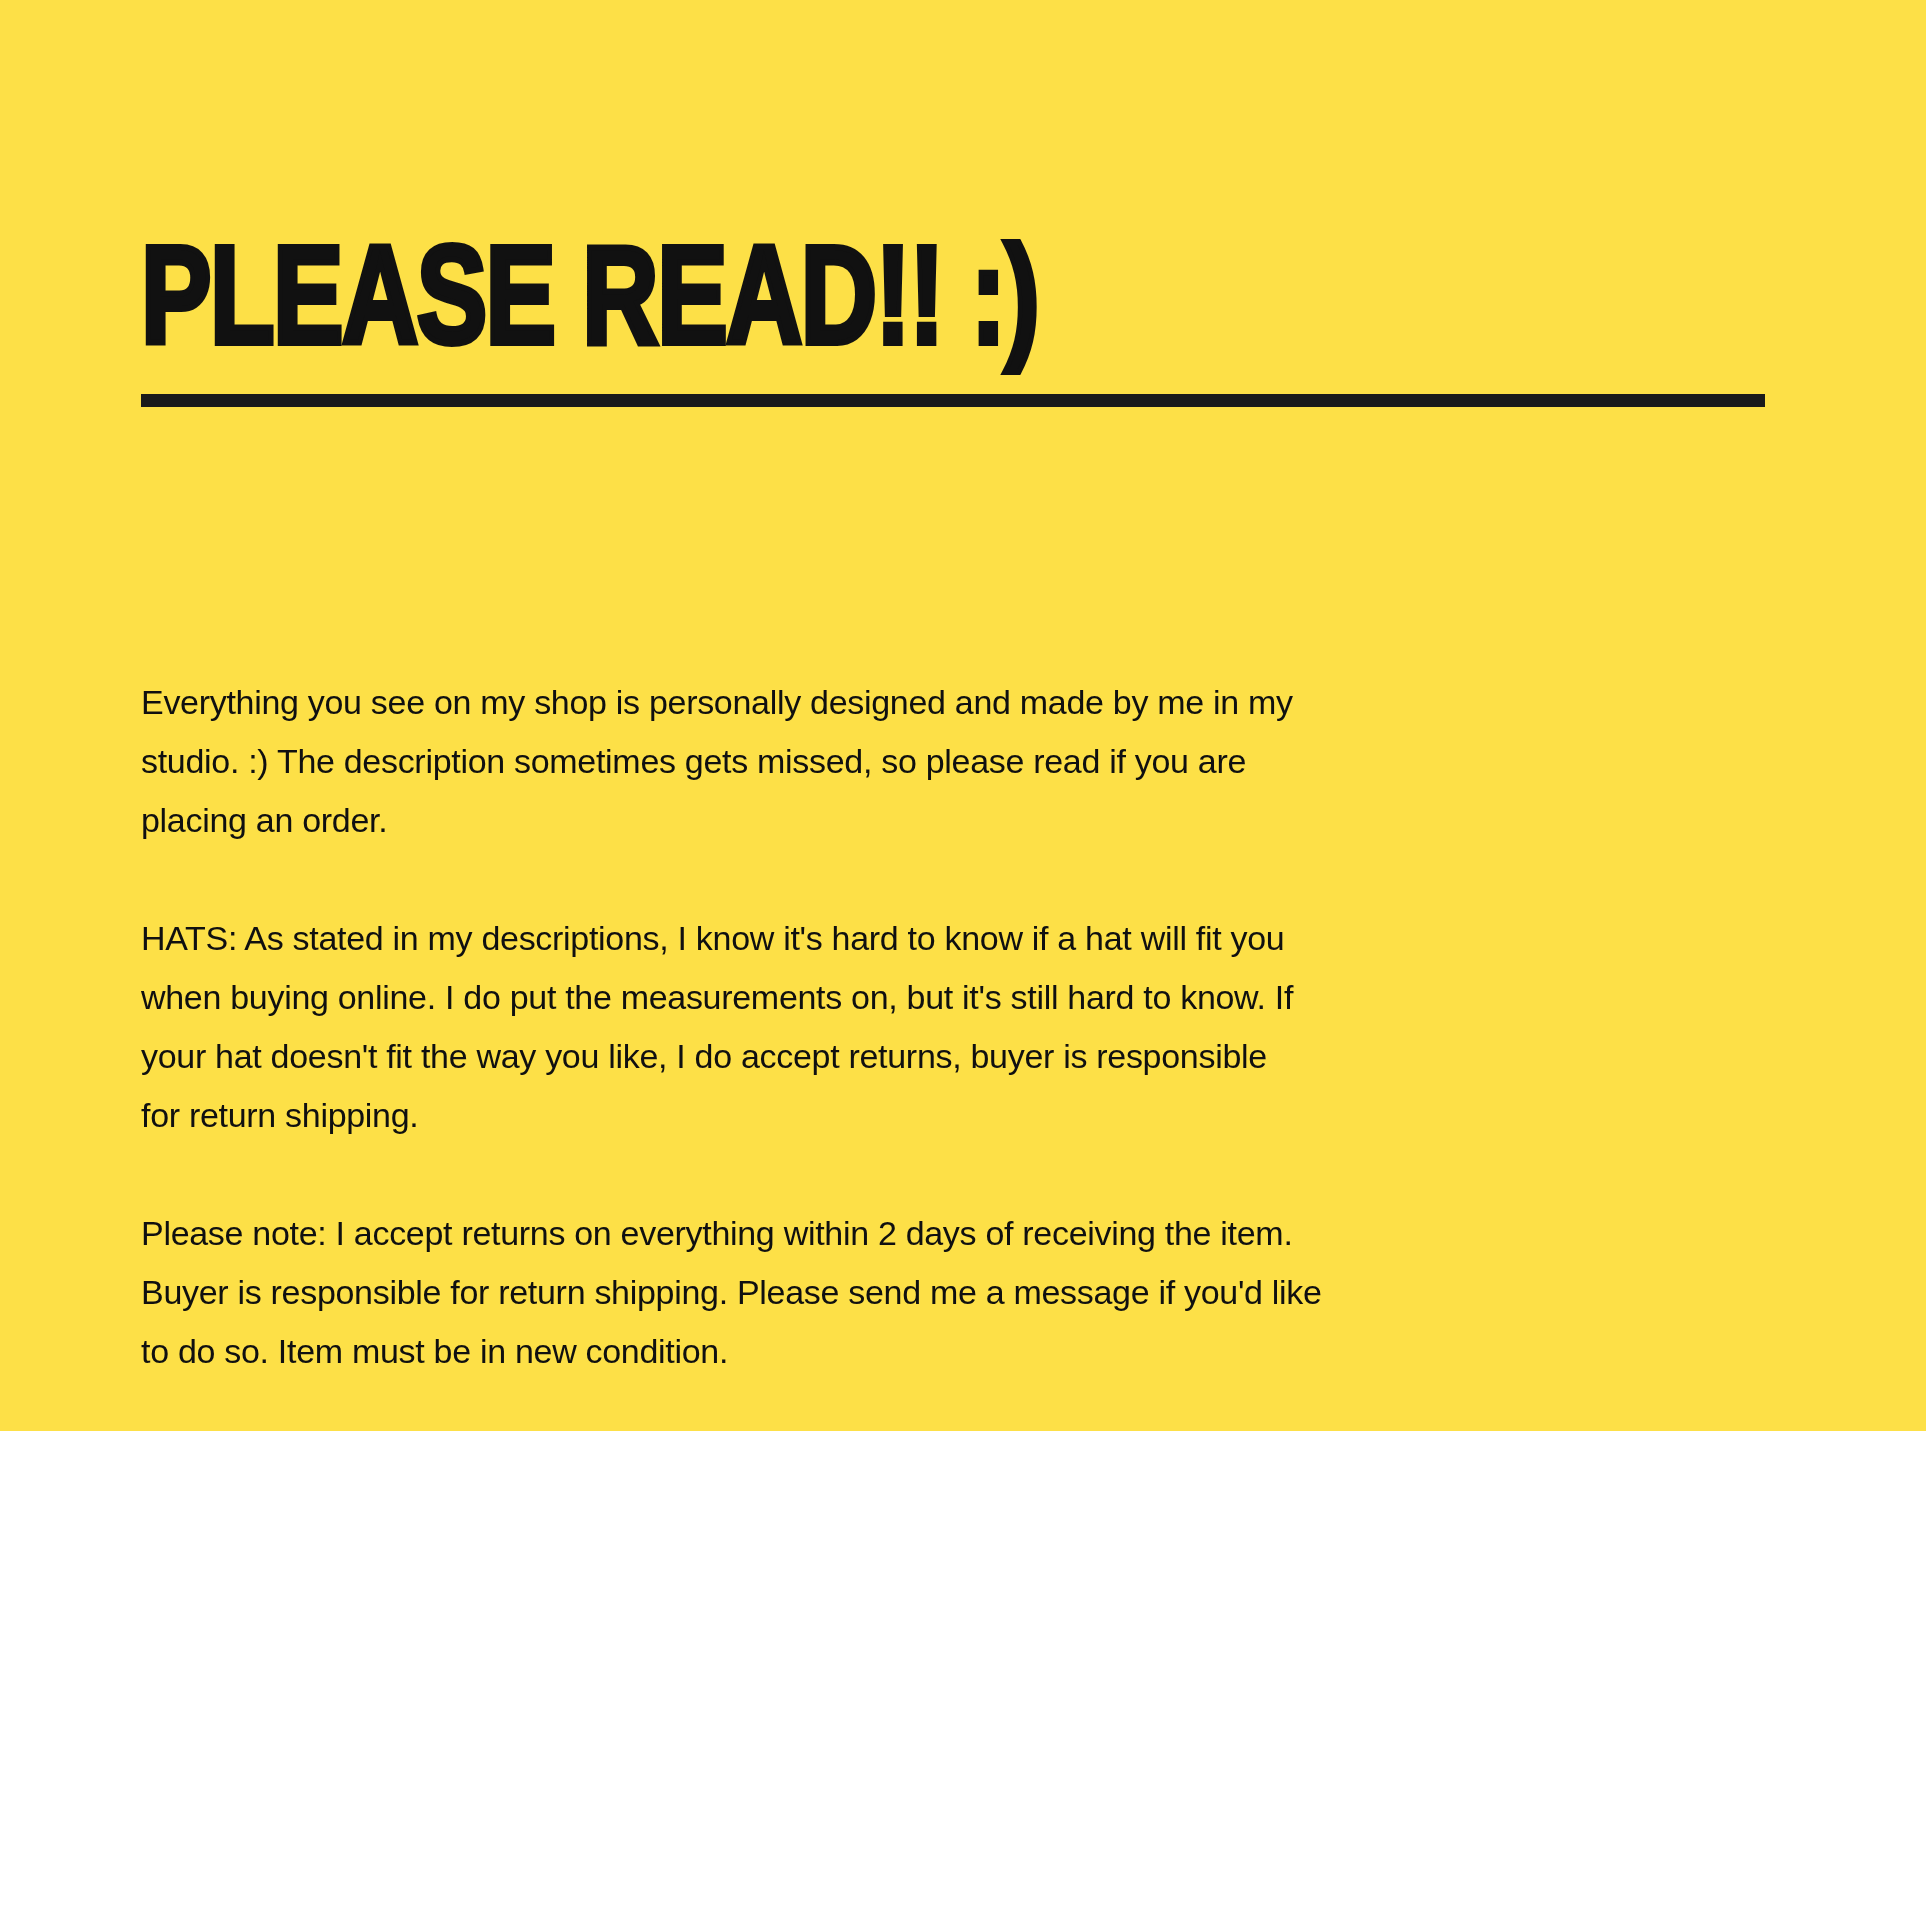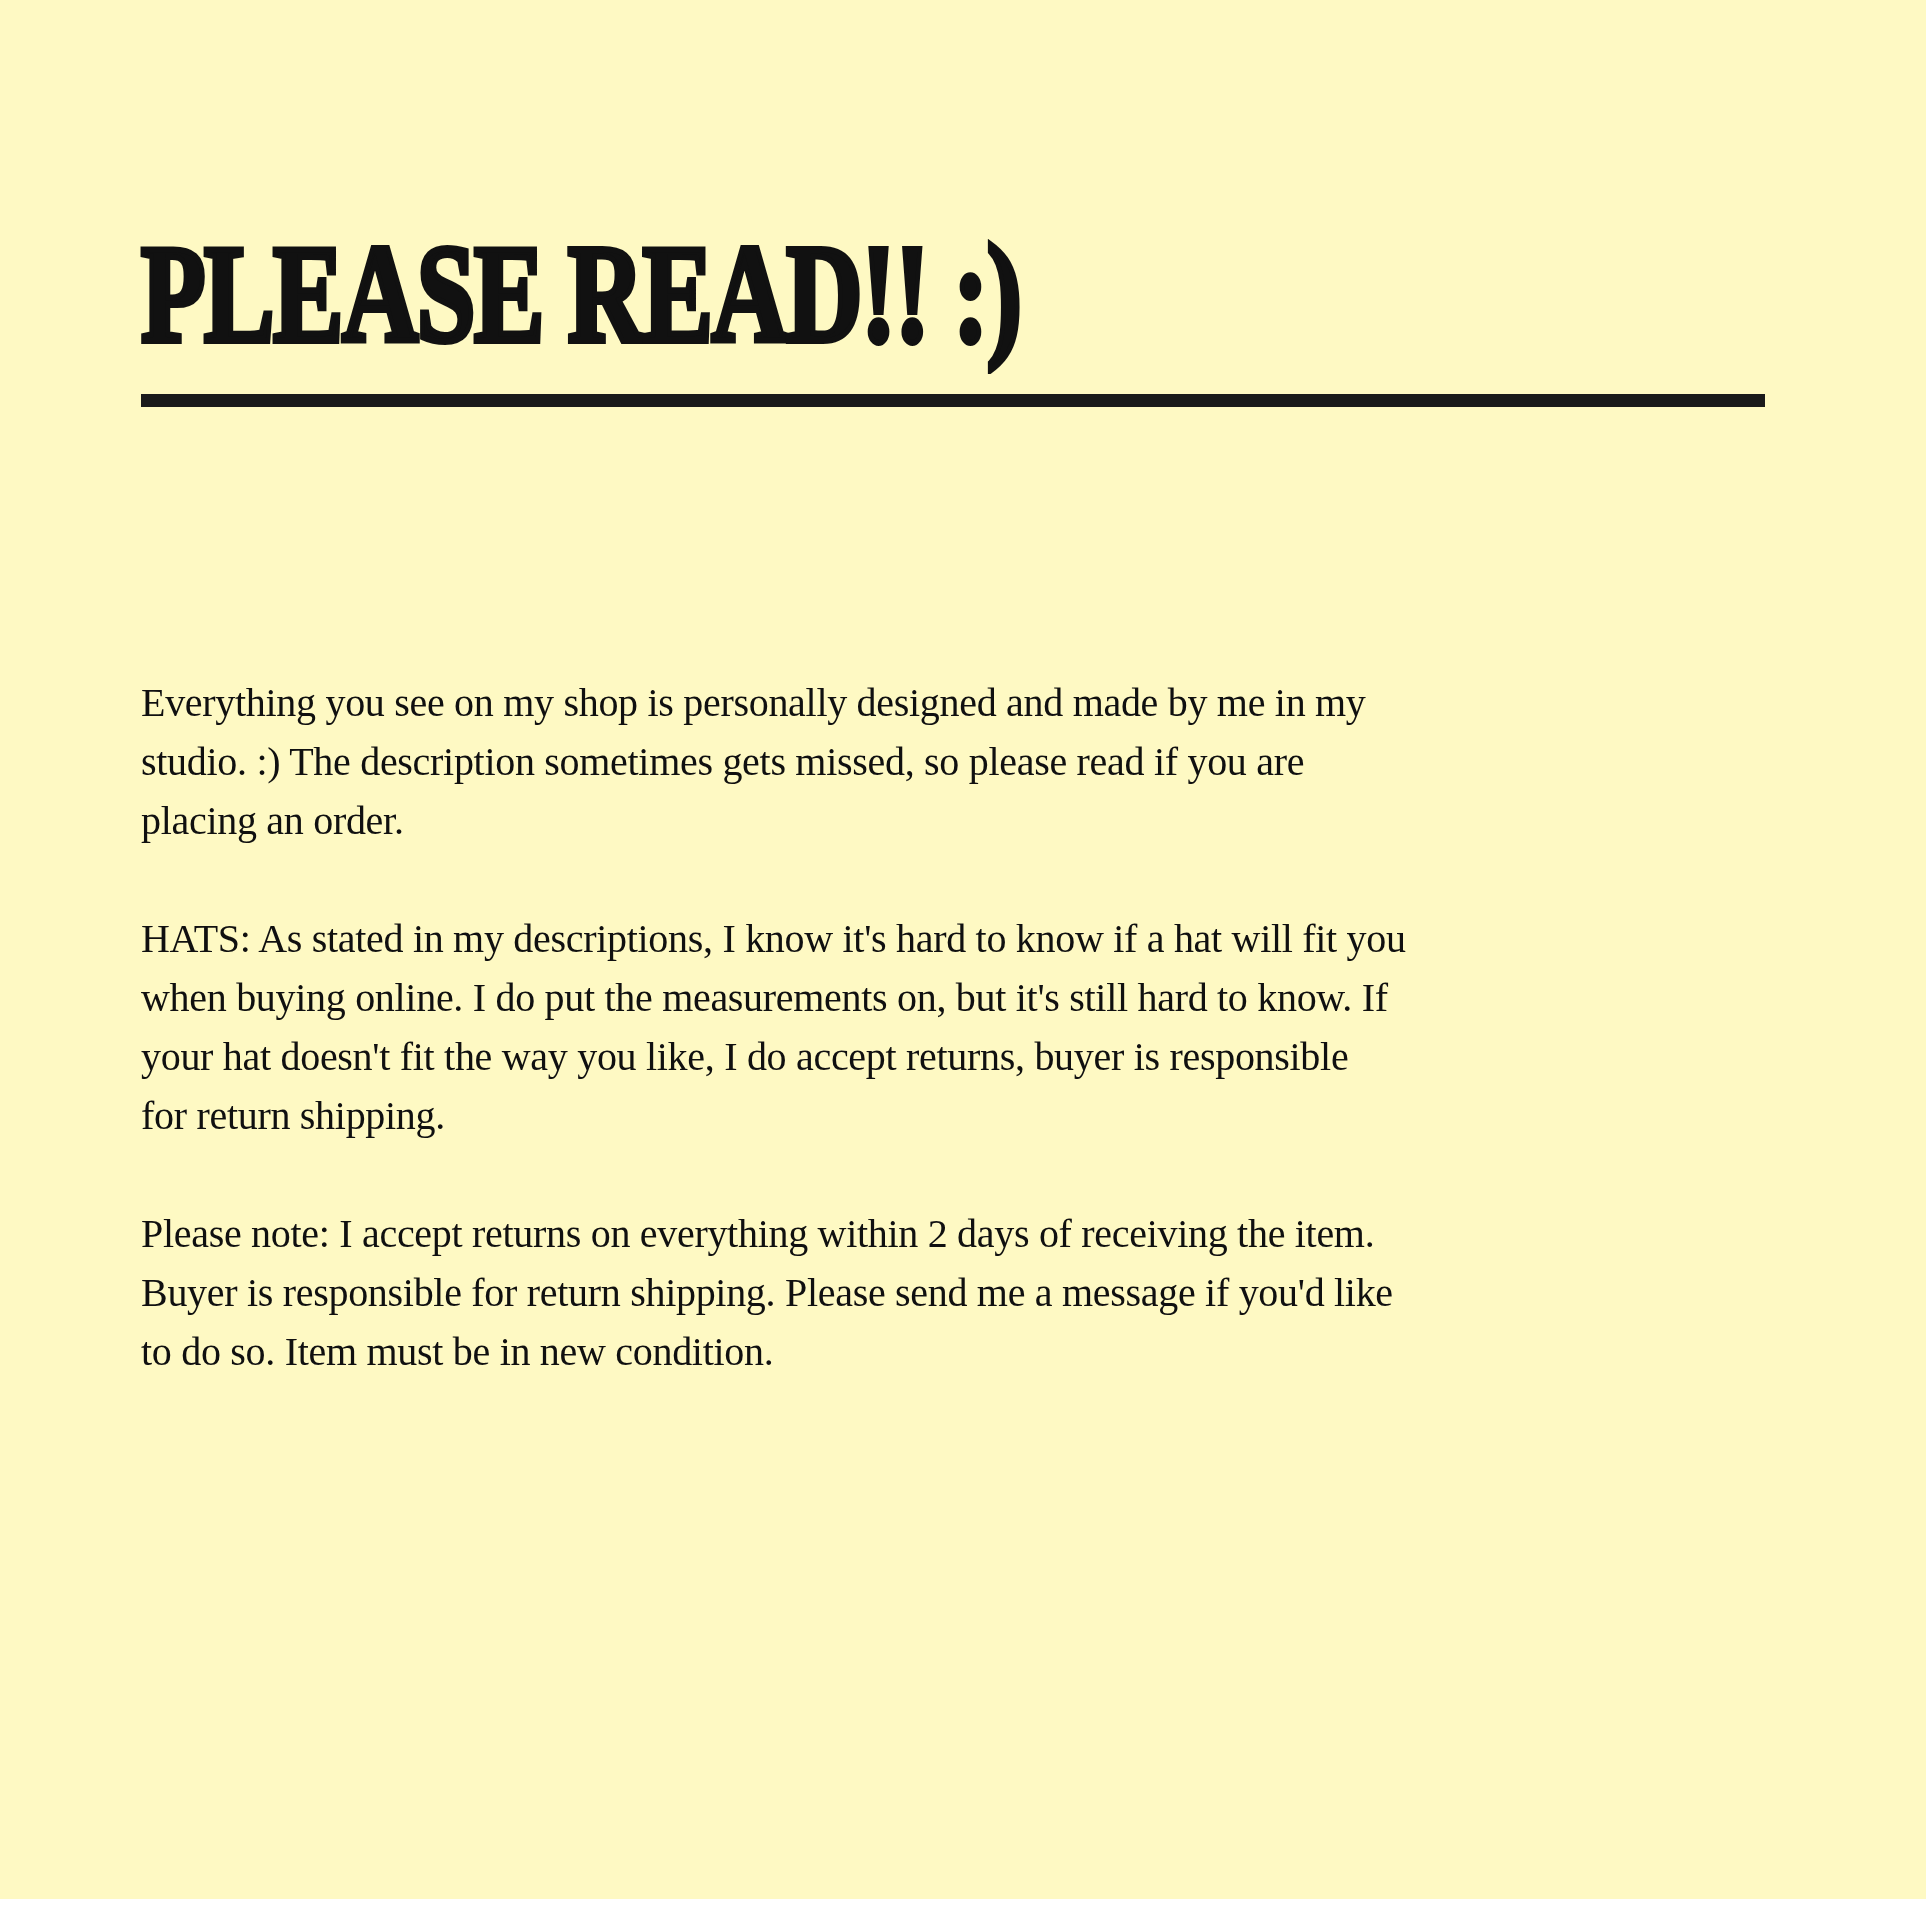--- a/index.html
+++ b/index.html
@@ -3,24 +3,24 @@
 <meta charset="utf-8">
 <style>
   html, body {
     margin: 0;
     padding: 0;
     background: #ffffff;
   }
   .page {
     position: relative;
     width: 1927px;
-    height: 1899px;
-    background: #fef9c3;
+    height: 1431px;
+    background: #fde047;
     overflow: hidden;
-    font-family: Liberation Serif, serif;
+    font-family: Liberation Sans, sans-serif;
     color: #111111;
   }
   .heading {
     position: absolute;
     left: 141px;
     top: 225px;
     margin: 0;
     font-size: 139px;
     line-height: 139px;
     font-weight: 700;
@@ -40,21 +40,21 @@
     background: #1a1a1a;
   }
   .body-text {
     position: absolute;
     left: 141px;
     top: 673px;
     width: 1643px;
   }
   .body-text p {
     margin: 0 0 59px 0;
-    font-size: 40px;
+    font-size: 34px;
     line-height: 59px;
     letter-spacing: -0.3px;
     font-weight: 400;
     color: #101010;
     white-space: pre;
   }
 </style>
 </head>
 <body>
 

